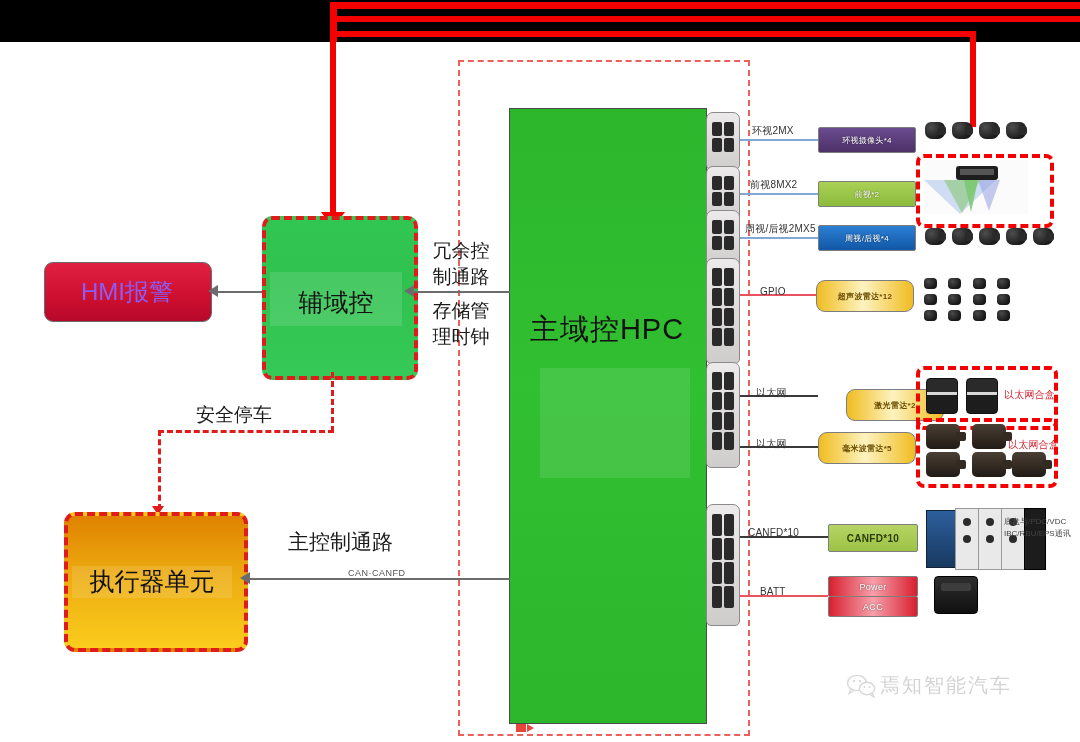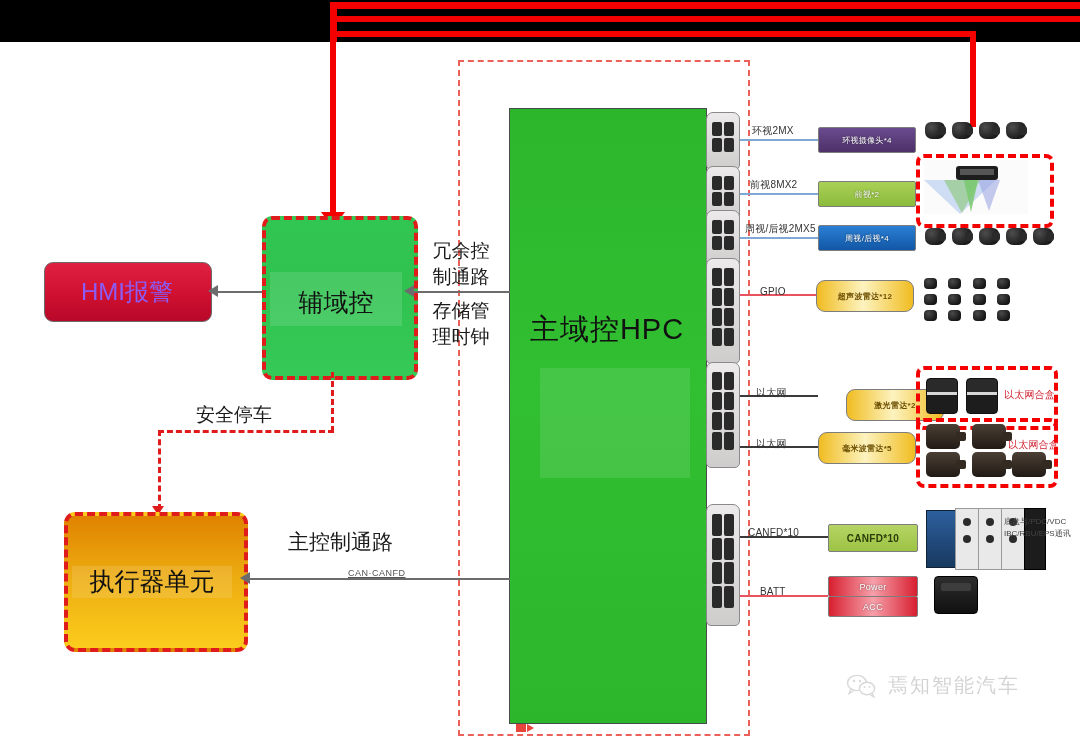--- a/index.html
+++ b/index.html
@@ -107,21 +107,21 @@
   .safe-h{left:158px;top:430px;width:176px;height:0;border-top:3px dashed #e01b1b;}
   .safe-v2{left:331px;top:372px;width:0;height:60px;border-left:3px dashed #e01b1b;}
   .safe-arrow{left:152px;top:506px;}
 
   
   .lbl{color:#1a1a1a;white-space:nowrap;}
   .lbl-redun{left:420px;top:238px;width:82px;font-size:19px;line-height:26px;text-align:center;}
   .lbl-store{left:420px;top:298px;width:82px;font-size:19px;line-height:26px;text-align:center;}
   .lbl-safe{left:196px;top:402px;font-size:19px;}
   .lbl-mainpath{left:288px;top:528px;font-size:21px;}
-  .lbl-cancanfd{left:348px;top:568px;font-size:9px;color:#555;letter-spacing:.5px;text-decoration:underline;}
+  .lbl-cancanfd{left:348px;top:568px;font-size:9px;color:#555;letter-spacing:.5px;}
 
   
   .conn{
     width:32px;height:56px;background:linear-gradient(180deg,#eceaea,#cfcccc);
     border:1px solid #8a8a8a;border-radius:7px 7px 5px 5px;
   }
   .conn .pins{
     position:absolute;left:5px;top:9px;width:22px;height:30px;
     display:grid;grid-template-columns:1fr 1fr;grid-template-rows:1fr 1fr;gap:2px;
   }
@@ -213,21 +213,21 @@
   .ecu-dot{position:absolute;left:7px;top:9px;width:8px;height:8px;border-radius:50%;background:#2b2b2b;}
   .ecu-dot2{position:absolute;left:7px;top:26px;width:8px;height:8px;border-radius:50%;background:#2b2b2b;}
 
   .battery{left:934px;top:576px;width:42px;height:36px;
     background:linear-gradient(180deg,#2e2e2e,#101010);border-radius:4px;border:1px solid #000;}
   .battery::after{content:"";position:absolute;left:6px;top:6px;width:30px;height:8px;background:#3d3d3d;border-radius:2px;}
 
   .annot{font-size:8px;color:#444;line-height:12px;white-space:nowrap;}
 
   
-  .wm{left:846px;top:672px;display:flex;align-items:center;gap:12px;opacity:.38;}
+  .wm{left:846px;top:672px;display:flex;align-items:center;gap:4px;opacity:.38;}
   .wm-text{font-size:20px;color:#8d8d8d;letter-spacing:2px;white-space:nowrap;}
 </style>
 </head>
 <body>
 
 <div class="canvas">
 
   <div class="abs header-bar"></div>
   <div class="abs hdr-red hdr-line1"></div>
   <div class="abs hdr-red hdr-line2"></div>

